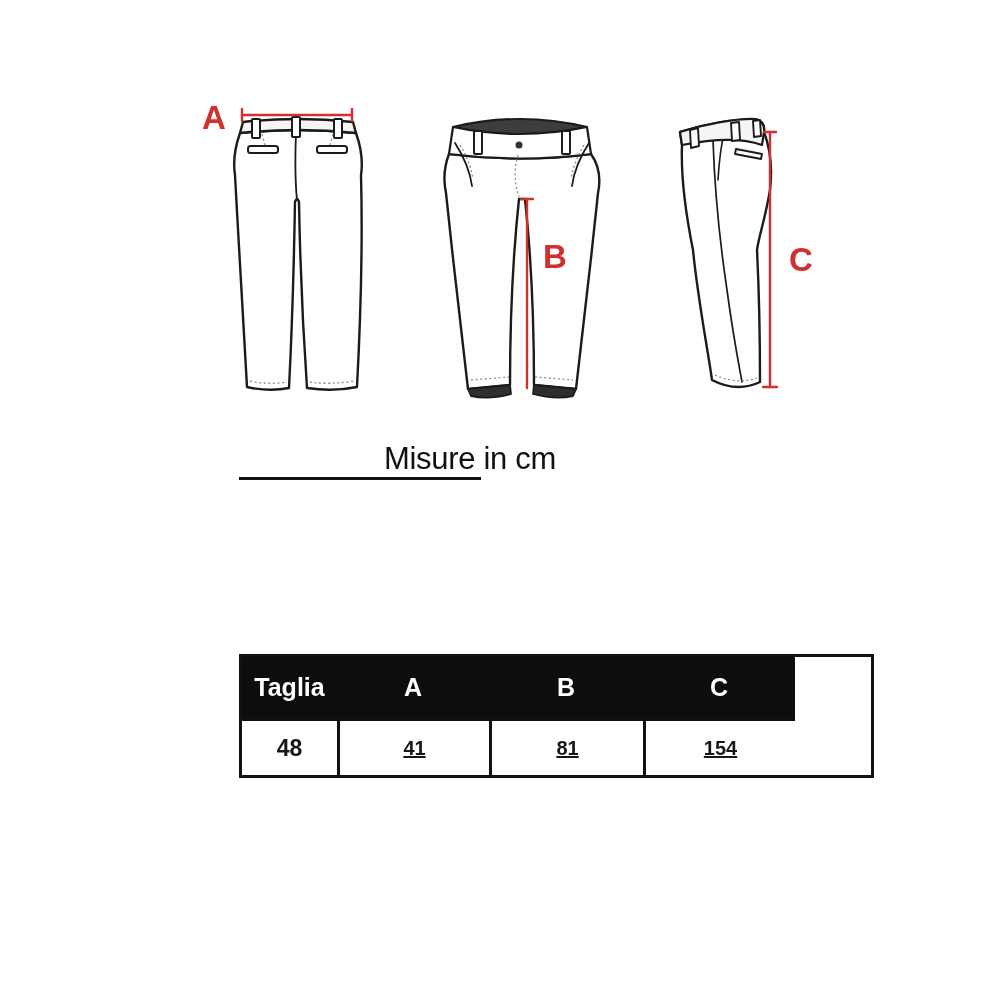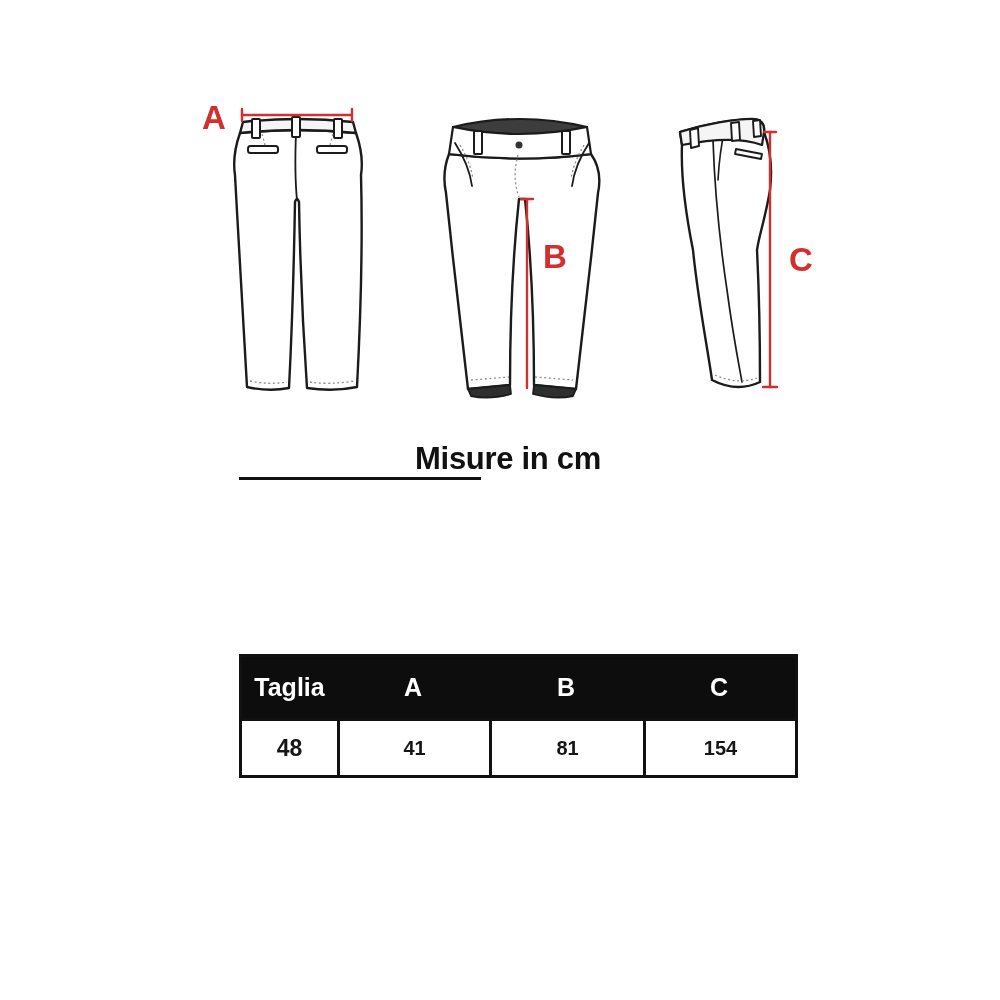--- a/index.html
+++ b/index.html
@@ -15,42 +15,42 @@
   .measure-label {
     position: absolute;
     color: #d22f2f;
     font-weight: bold;
     font-size: 33px;
     line-height: 1;
     letter-spacing: 0;
   }
   .title {
     position: absolute;
-    left: 508px;
+    left: 470px;
     top: 441px;
     transform: translateX(-50%);
     font-size: 31px;
-    font-weight: bold;
+    font-weight: normal;
     color: #111;
     letter-spacing: -0.3px;
     white-space: nowrap;
   }
   .title-underline {
     position: absolute;
     left: 239px;
     top: 477px;
     width: 242px;
     height: 3px;
     background: #111;
   }
   .size-table {
     position: absolute;
     left: 239px;
     top: 654px;
-    width: 559px;
+    width: 635px;
     border: 3px solid #111;
     box-sizing: border-box;
     display: grid;
     grid-template-columns: 95px 152px 154px 152px;
     grid-template-rows: 61px 57px;
   }
   .size-table .hcell {
     background: #0d0d0d;
     color: #fff;
     font-weight: bold;
@@ -62,21 +62,21 @@
   .size-table .dcell {
     background: #fff;
     color: #161616;
     font-weight: bold;
     font-size: 20px;
     display: flex;
     align-items: center;
     justify-content: center;
     border-top: 3px solid #111;
   }
-  .size-table .dcell + .dcell { border-left: 3px solid #111; }
+  .size-table .dcell + .dcell { border-left: 3px solid #111; text-decoration: underline; }
   .size-table .dcell.first { font-size: 23px; }
 </style>
 </head>
 <body>
 
 <div id="canvas">
 
   <svg class="fig" style="left:215px; top:100px;" width="160" height="320" viewBox="0 0 160 320">
     <g fill="none" stroke="#1b1b1b" stroke-width="2.4" stroke-linejoin="round" stroke-linecap="round">
 

